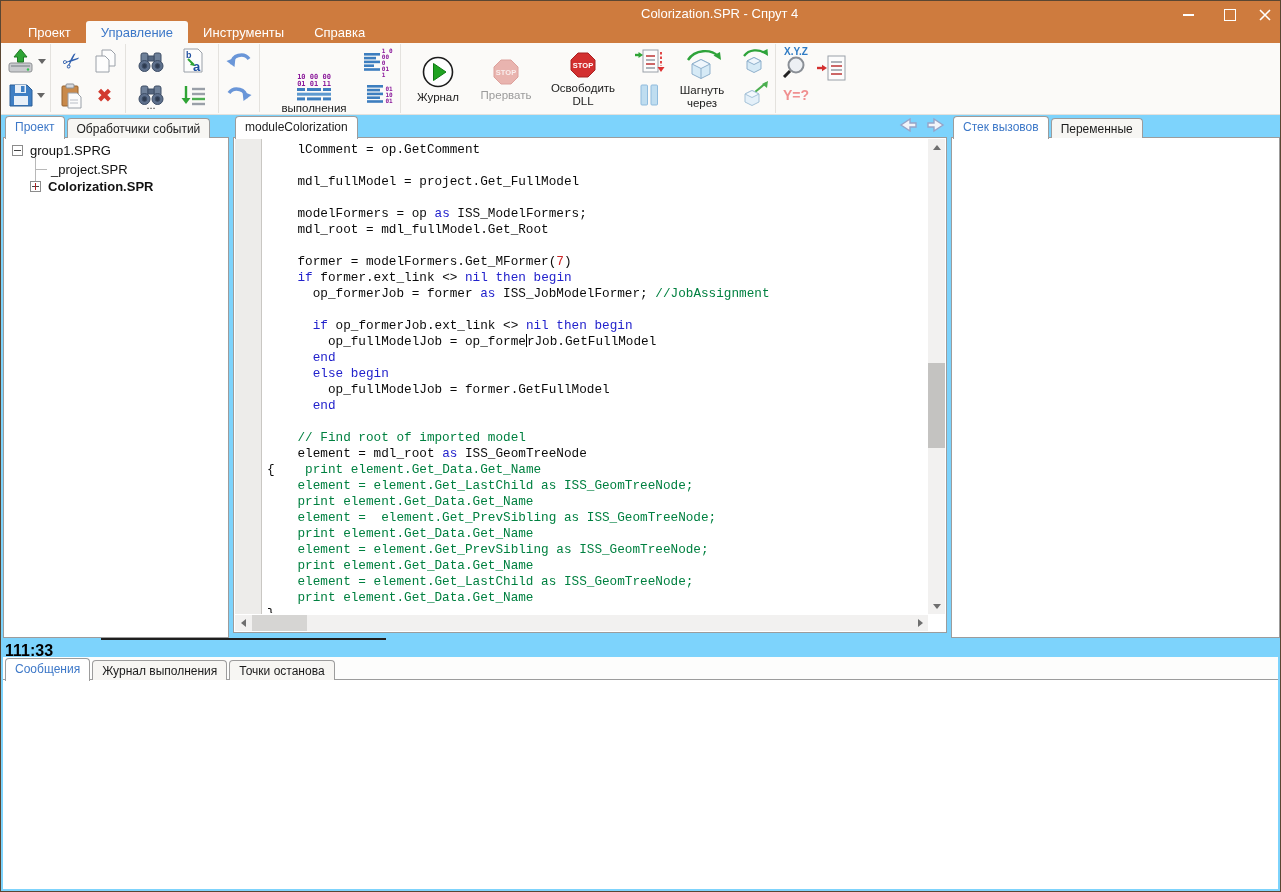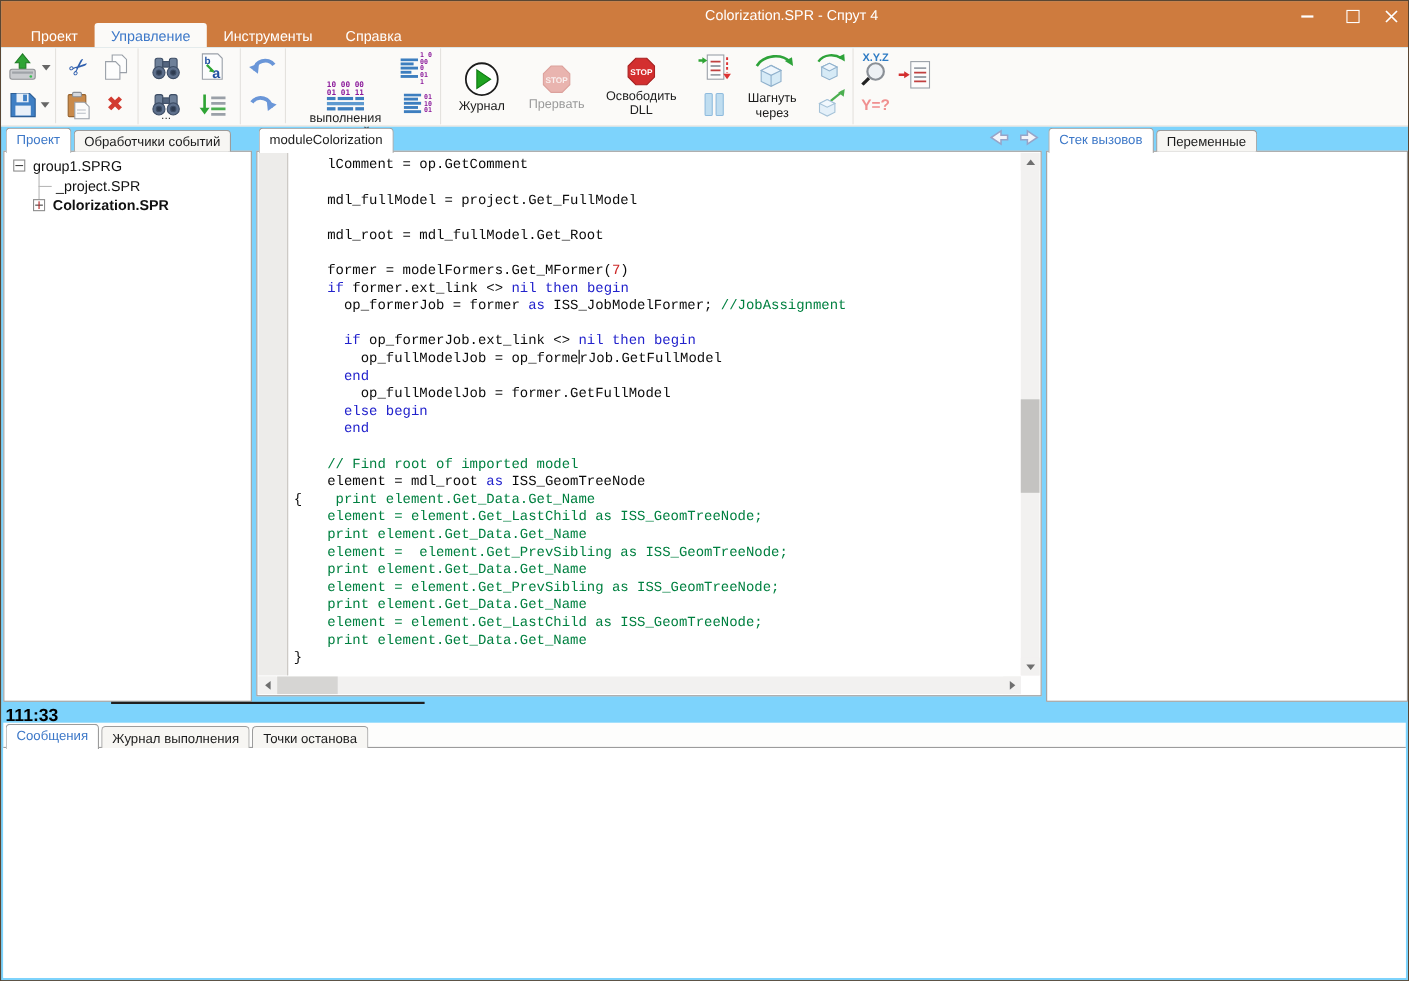--- a/index.html
+++ b/index.html
@@ -406,31 +406,32 @@
       <path d="M8 2 v4 h-6 v4 h6 v4 l9 -6 z" fill="#F2F4F9" stroke="#96A4C8" stroke-width="1.4"></path>
     </svg>
   </div>
   <div class="panel-body" style="left:232px;top:136px;width:714px;height:496px;">
     <div class="gutter"></div>
     <div class="code">
         <div class="cl"><span class="t">    lComment = op.GetComment</span></div>
         <div class="cl"></div>
         <div class="cl"><span class="t">    mdl_fullModel = project.Get_FullModel</span></div>
         <div class="cl"></div>
+        <div class="cl"><span class="t">    modelFormers = op </span><span class="k">as</span><span class="t"> ISS_ModelFormers;</span></div>
         <div class="cl"><span class="t">    mdl_root = mdl_fullModel.Get_Root</span></div>
         <div class="cl"></div>
         <div class="cl"><span class="t">    former = modelFormers.Get_MFormer(</span><span class="n">7</span><span class="t">)</span></div>
         <div class="cl"><span class="t">    </span><span class="k">if</span><span class="t"> former.ext_link &lt;&gt; </span><span class="k">nil</span><span class="t"> </span><span class="k">then</span><span class="t"> </span><span class="k">begin</span></div>
         <div class="cl"><span class="t">      op_formerJob = former </span><span class="k">as</span><span class="t"> ISS_JobModelFormer; </span><span class="c">//JobAssignment</span></div>
         <div class="cl"></div>
         <div class="cl"><span class="t">      </span><span class="k">if</span><span class="t"> op_formerJob.ext_link &lt;&gt; </span><span class="k">nil</span><span class="t"> </span><span class="k">then</span><span class="t"> </span><span class="k">begin</span></div>
         <div class="cl"><span class="t">        op_fullModelJob = op_forme</span><span class="caret"></span><span class="t">rJob.GetFullModel</span></div>
         <div class="cl"><span class="t">      </span><span class="k">end</span></div>
+        <div class="cl"><span class="t">      </span><span class="k">else</span><span class="t"> </span><span class="k">begin</span></div>
         <div class="cl"><span class="t">        op_fullModelJob = former.GetFullModel</span></div>
-        <div class="cl"><span class="t">      </span><span class="k">else</span><span class="t"> </span><span class="k">begin</span></div>
         <div class="cl"><span class="t">      </span><span class="k">end</span></div>
         <div class="cl"></div>
         <div class="cl"><span class="c">    // Find root of imported model</span></div>
         <div class="cl"><span class="t">    element = mdl_root </span><span class="k">as</span><span class="t"> ISS_GeomTreeNode</span></div>
         <div class="cl"><span class="t">{</span><span class="c">    print element.Get_Data.Get_Name</span></div>
         <div class="cl"><span class="c">    element = element.Get_LastChild as ISS_GeomTreeNode;</span></div>
         <div class="cl"><span class="c">    print element.Get_Data.Get_Name</span></div>
         <div class="cl"><span class="c">    element =  element.Get_PrevSibling as ISS_GeomTreeNode;</span></div>
         <div class="cl"><span class="c">    print element.Get_Data.Get_Name</span></div>
         <div class="cl"><span class="c">    element = element.Get_PrevSibling as ISS_GeomTreeNode;</span></div>

